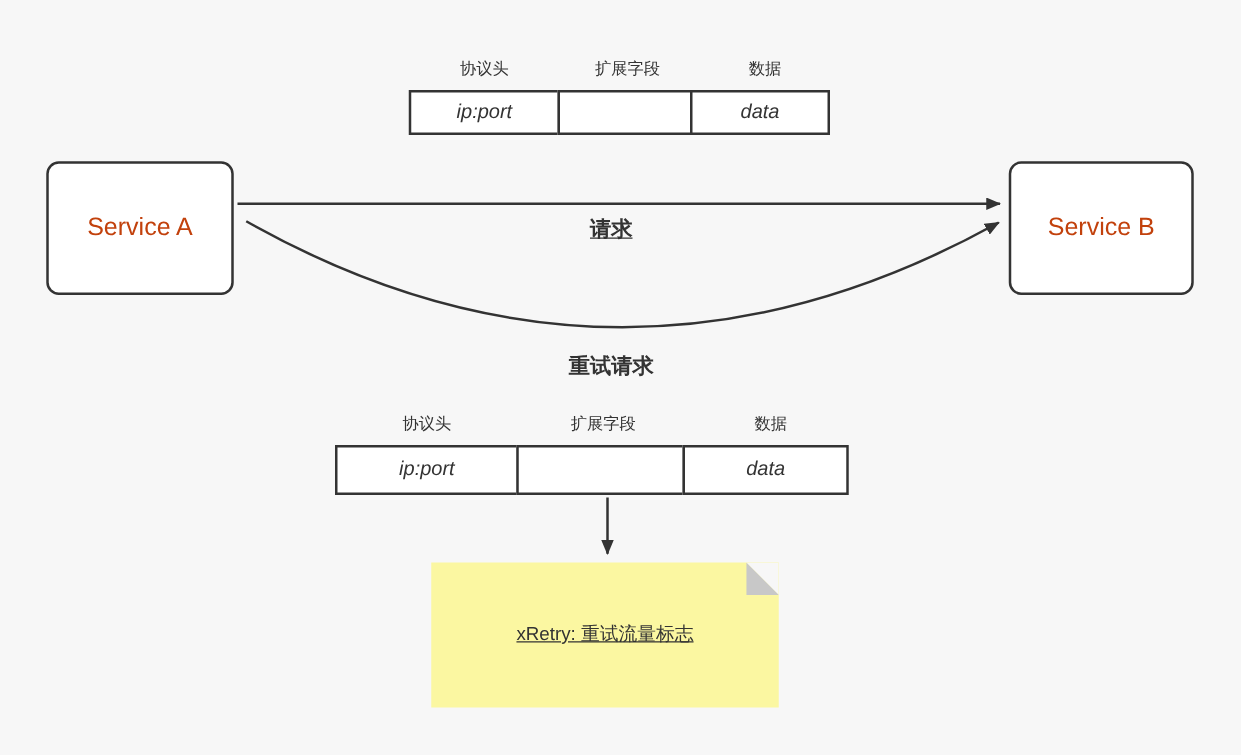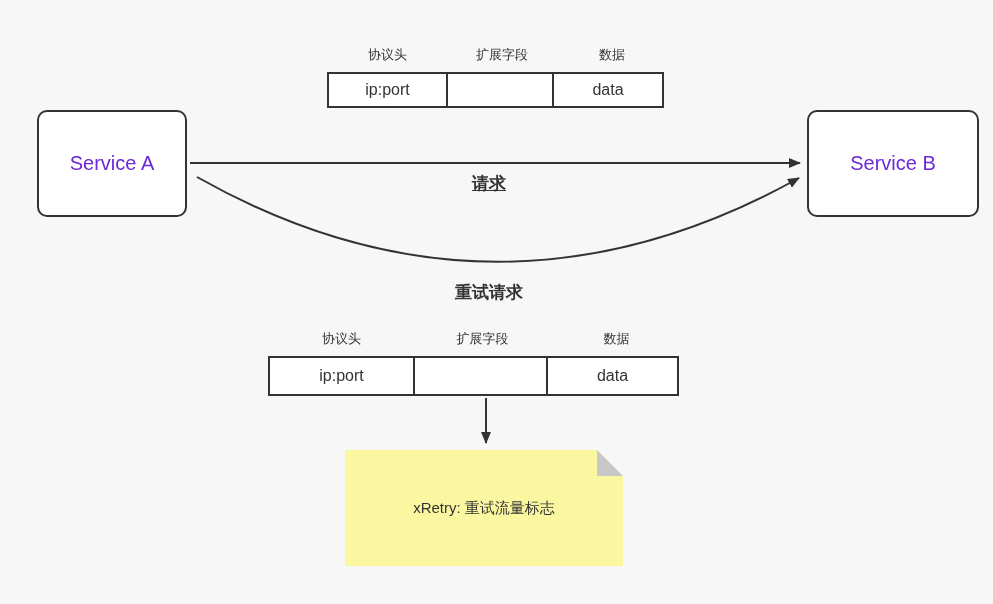--- a/index.html
+++ b/index.html
@@ -23,34 +23,35 @@
   }
   .node {
     position: absolute;
     background: #ffffff;
     border: 2px solid #333;
     border-radius: 10px;
     display: flex;
     align-items: center;
     justify-content: center;
     font-size: 20px;
-    color: #6d28d9;
+    color: #c2410c;
+    margin-top: 19px;
   }
   .node-a { left: 37px;  top: 110px; width: 150px; height: 107px; }
-  .node-b { left: 807px; top: 110px; width: 172px; height: 107px; }
+  .node-b { left: 807px; top: 110px; width: 148px; height: 107px; }
 
   .packet { position: absolute; }
   .packet-labels { display: flex; margin-bottom: 8px; }
   .packet-labels span {
     display: inline-block;
     text-align: center;
     font-size: 13px;
     color: #333;
   }
-  .packet-row { display: flex; }
+  .packet-row { display: flex; font-style: italic; }
   .packet-cell {
     background: #ffffff;
     border: 2px solid #333;
     display: flex;
     align-items: center;
     justify-content: center;
     font-size: 16px;
     color: #333;
   }
   .packet-cell + .packet-cell { margin-left: -2px; }
@@ -84,20 +85,21 @@
     width: 278px; height: 116px;
     background: #fbf7a1;
     display: flex;
     flex-direction: column;
     align-items: center;
     justify-content: center;
     font-size: 15px;
     line-height: 24px;
     color: #333;
     text-align: center;
+    text-decoration: underline;
   }
   .note-fold {
     position: absolute;
     top: 0; right: 0;
     width: 26px; height: 26px;
   }
 </style>
 </head>
 <body>
 

